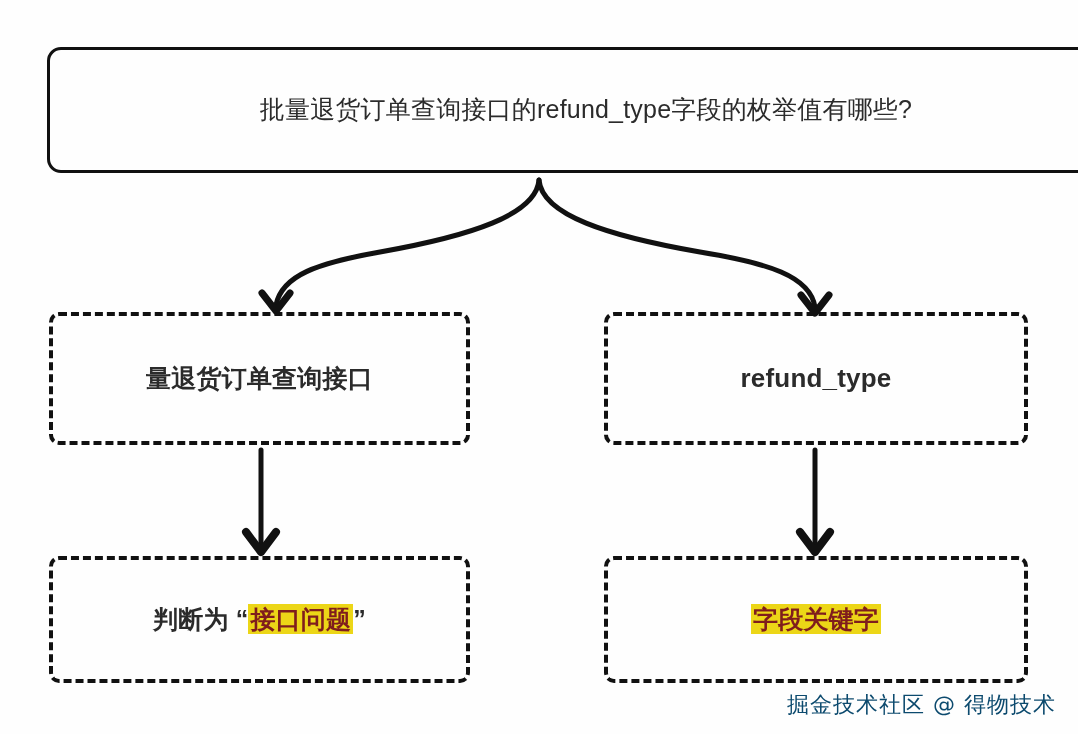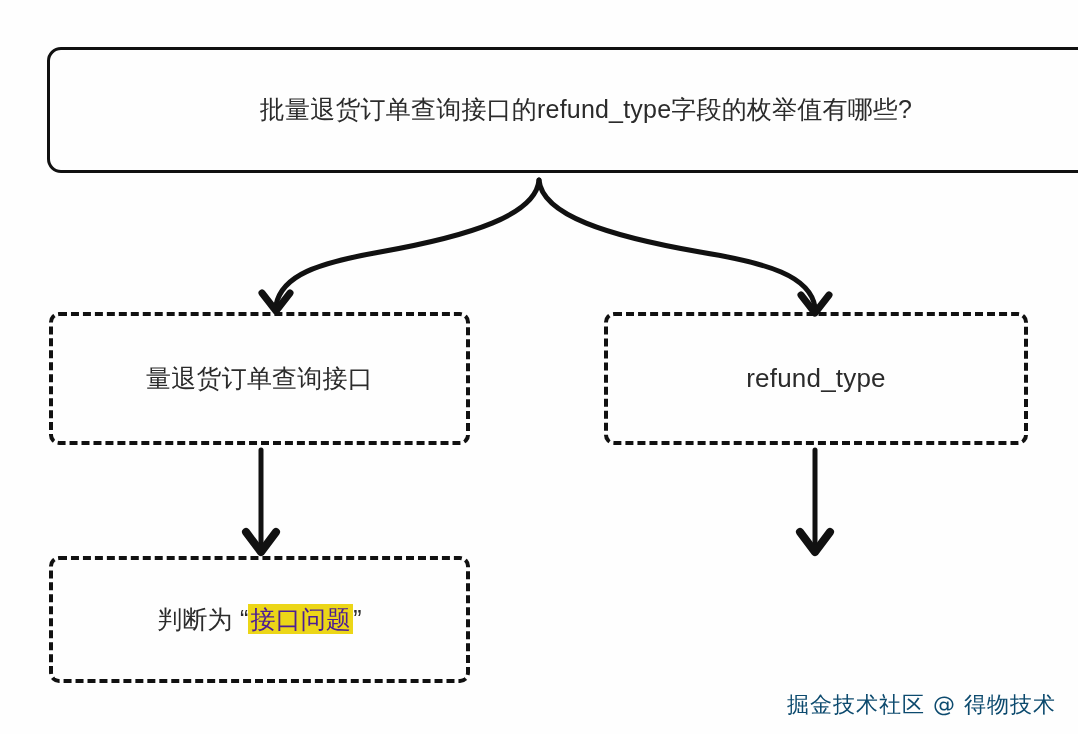--- a/index.html
+++ b/index.html
@@ -47,32 +47,32 @@
   }
 
   #root-node .node-label {
     font-size: 25px;
     font-weight: 400;
   }
 
   .mid-node .node-label,
   .leaf-node .node-label {
     font-size: 25px;
-    font-weight: 400;
+    font-weight: 700;
   }
 
   #mid-right .node-label {
     font-size: 26px;
   }
 
   
   .hl {
     background: #ecd617;
     padding: 1px 2px;
-    color: #4c1d95;
+    color: #7f1d1d;
   }
   .quote {
     color: #2b2b2b;
   }
 
   
   #connectors {
     position: absolute;
     left: 0;
     top: 0;
@@ -126,16 +126,19 @@
   </div>
 
   <div class="node node--dashed mid-node" id="mid-right" style="left:604px; top:312px; width:424px; height:133px;justify-content:center;">
     <span class="node-label">refund_type</span>
   </div>
 
   <div class="node node--dashed leaf-node" id="leaf-left" style="left:49px; top:556px; width:421px; height:127px;">
     <span class="node-label"><span>判断为 </span><span class="quote">“</span><span class="hl">接口问题</span><span class="quote">”</span></span>
   </div>
 
+  <div class="node node--dashed leaf-node" id="leaf-right" style="left:604px; top:556px; width:424px; height:127px;">
+    <span class="node-label"><span></span><span class="quote"></span><span class="hl">字段关键字</span><span class="quote"></span></span>
+  </div>
 
   <div id="watermark">掘金技术社区 @ 得物技术</div>
 
 </div>
 
 </body></html>

